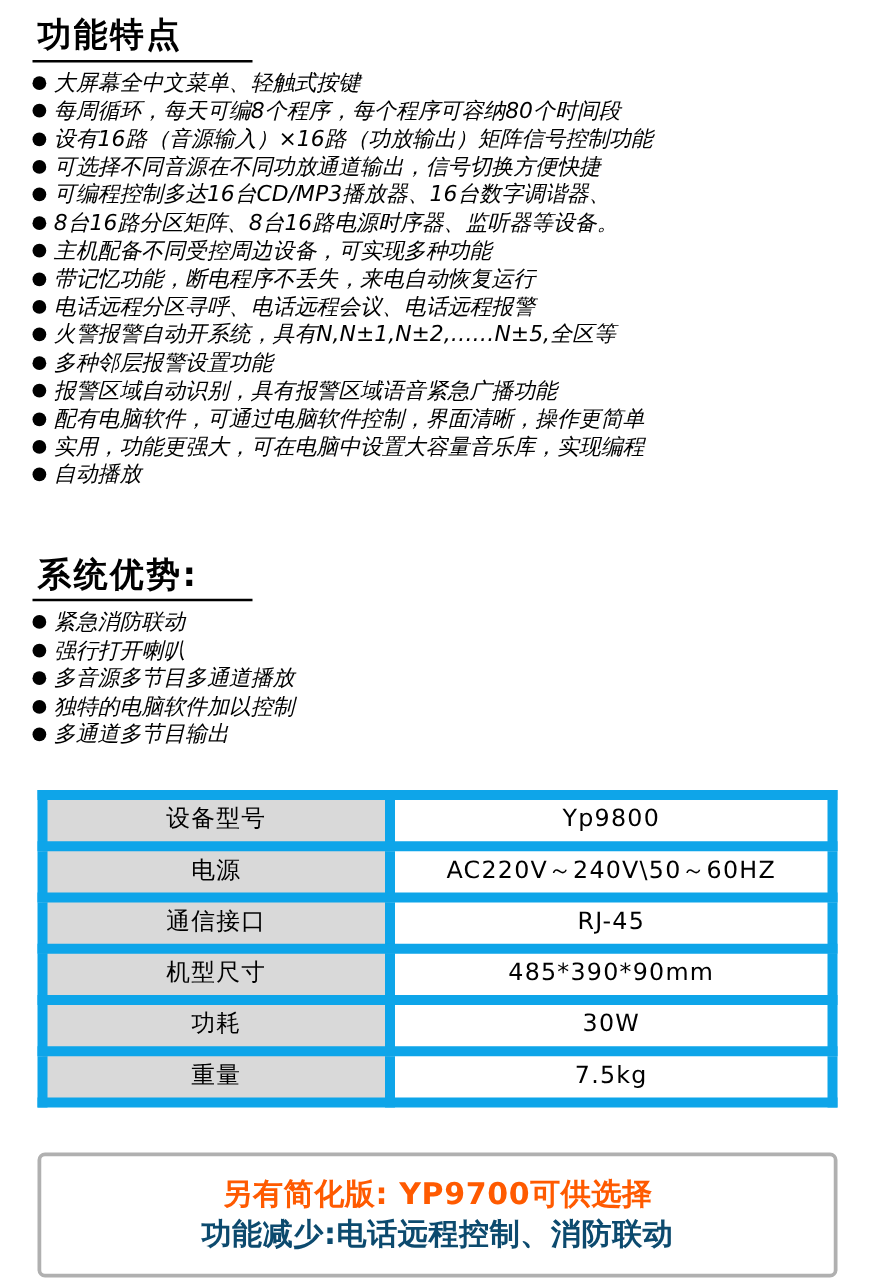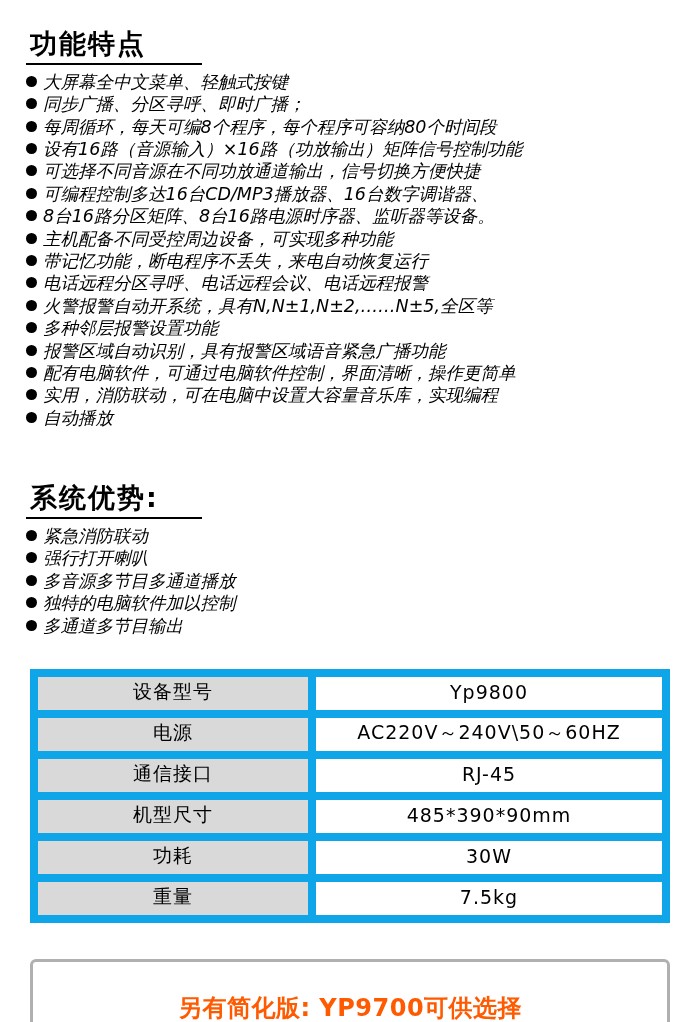--- a/index.html
+++ b/index.html
@@ -13,21 +13,21 @@
     position: relative;
     font-family: "DejaVu Sans", "Liberation Sans", sans-serif;
     color: #000000;
     overflow: hidden;
   }
   .page {
     position: relative;
     width: 700px;
     height: 1022px;
     box-sizing: border-box;
-    padding: 15px 24px;
+    padding: 0 24px;
   }
 
   
   .section-heading {
     font-size: 27px;
     font-weight: bold;
     letter-spacing: 2px;
     line-height: 1.1;
     padding-top: 14px;
     padding-left: 6px;
@@ -128,24 +128,20 @@
     <div class="section-heading">功能特点</div>
     <hr class="heading-rule">
 
     <ul class="bullet-list">
       <li>
           <span class="dot"></span>
           <span class="txt">大屏幕全中文菜单、轻触式按键</span>
         </li>
       <li>
           <span class="dot"></span>
-          <span class="txt">同步广播、分区寻呼、即时广播；</span>
-        </li>
-      <li>
-          <span class="dot"></span>
           <span class="txt">每周循环，每天可编8个程序，每个程序可容纳80个时间段</span>
         </li>
       <li>
           <span class="dot"></span>
           <span class="txt">设有16路（音源输入）×16路（功放输出）矩阵信号控制功能</span>
         </li>
       <li>
           <span class="dot"></span>
           <span class="txt">可选择不同音源在不同功放通道输出，信号切换方便快捷</span>
         </li>
@@ -180,21 +176,21 @@
       <li>
           <span class="dot"></span>
           <span class="txt">报警区域自动识别，具有报警区域语音紧急广播功能</span>
         </li>
       <li>
           <span class="dot"></span>
           <span class="txt">配有电脑软件，可通过电脑软件控制，界面清晰，操作更简单</span>
         </li>
       <li>
           <span class="dot"></span>
-          <span class="txt">实用，消防联动，可在电脑中设置大容量音乐库，实现编程</span>
+          <span class="txt">实用，功能更强大，可在电脑中设置大容量音乐库，实现编程</span>
         </li>
       <li>
           <span class="dot"></span>
           <span class="txt">自动播放</span>
         </li>
     </ul>
   </div>
 
   <div class="gap-1"></div>
 
@@ -253,17 +249,17 @@
         </tr>
         <tr>
           <td class="label">重量</td>
           <td class="value">7.5kg</td>
         </tr>
       </tbody>
     </table>
   </div>
 
   <div class="note-box">
-    <div class="note-line" style="color: rgb(255, 90, 0); margin-top: 16px;">另有简化版: YP9700可供选择</div>
+    <div class="note-line" style="color: rgb(255, 90, 0);">另有简化版: YP9700可供选择</div>
     <div class="note-line" style="color: #0c4a6e;">功能减少:电话远程控制、消防联动</div>
   </div>
 
 </div>
 
 </body></html>

